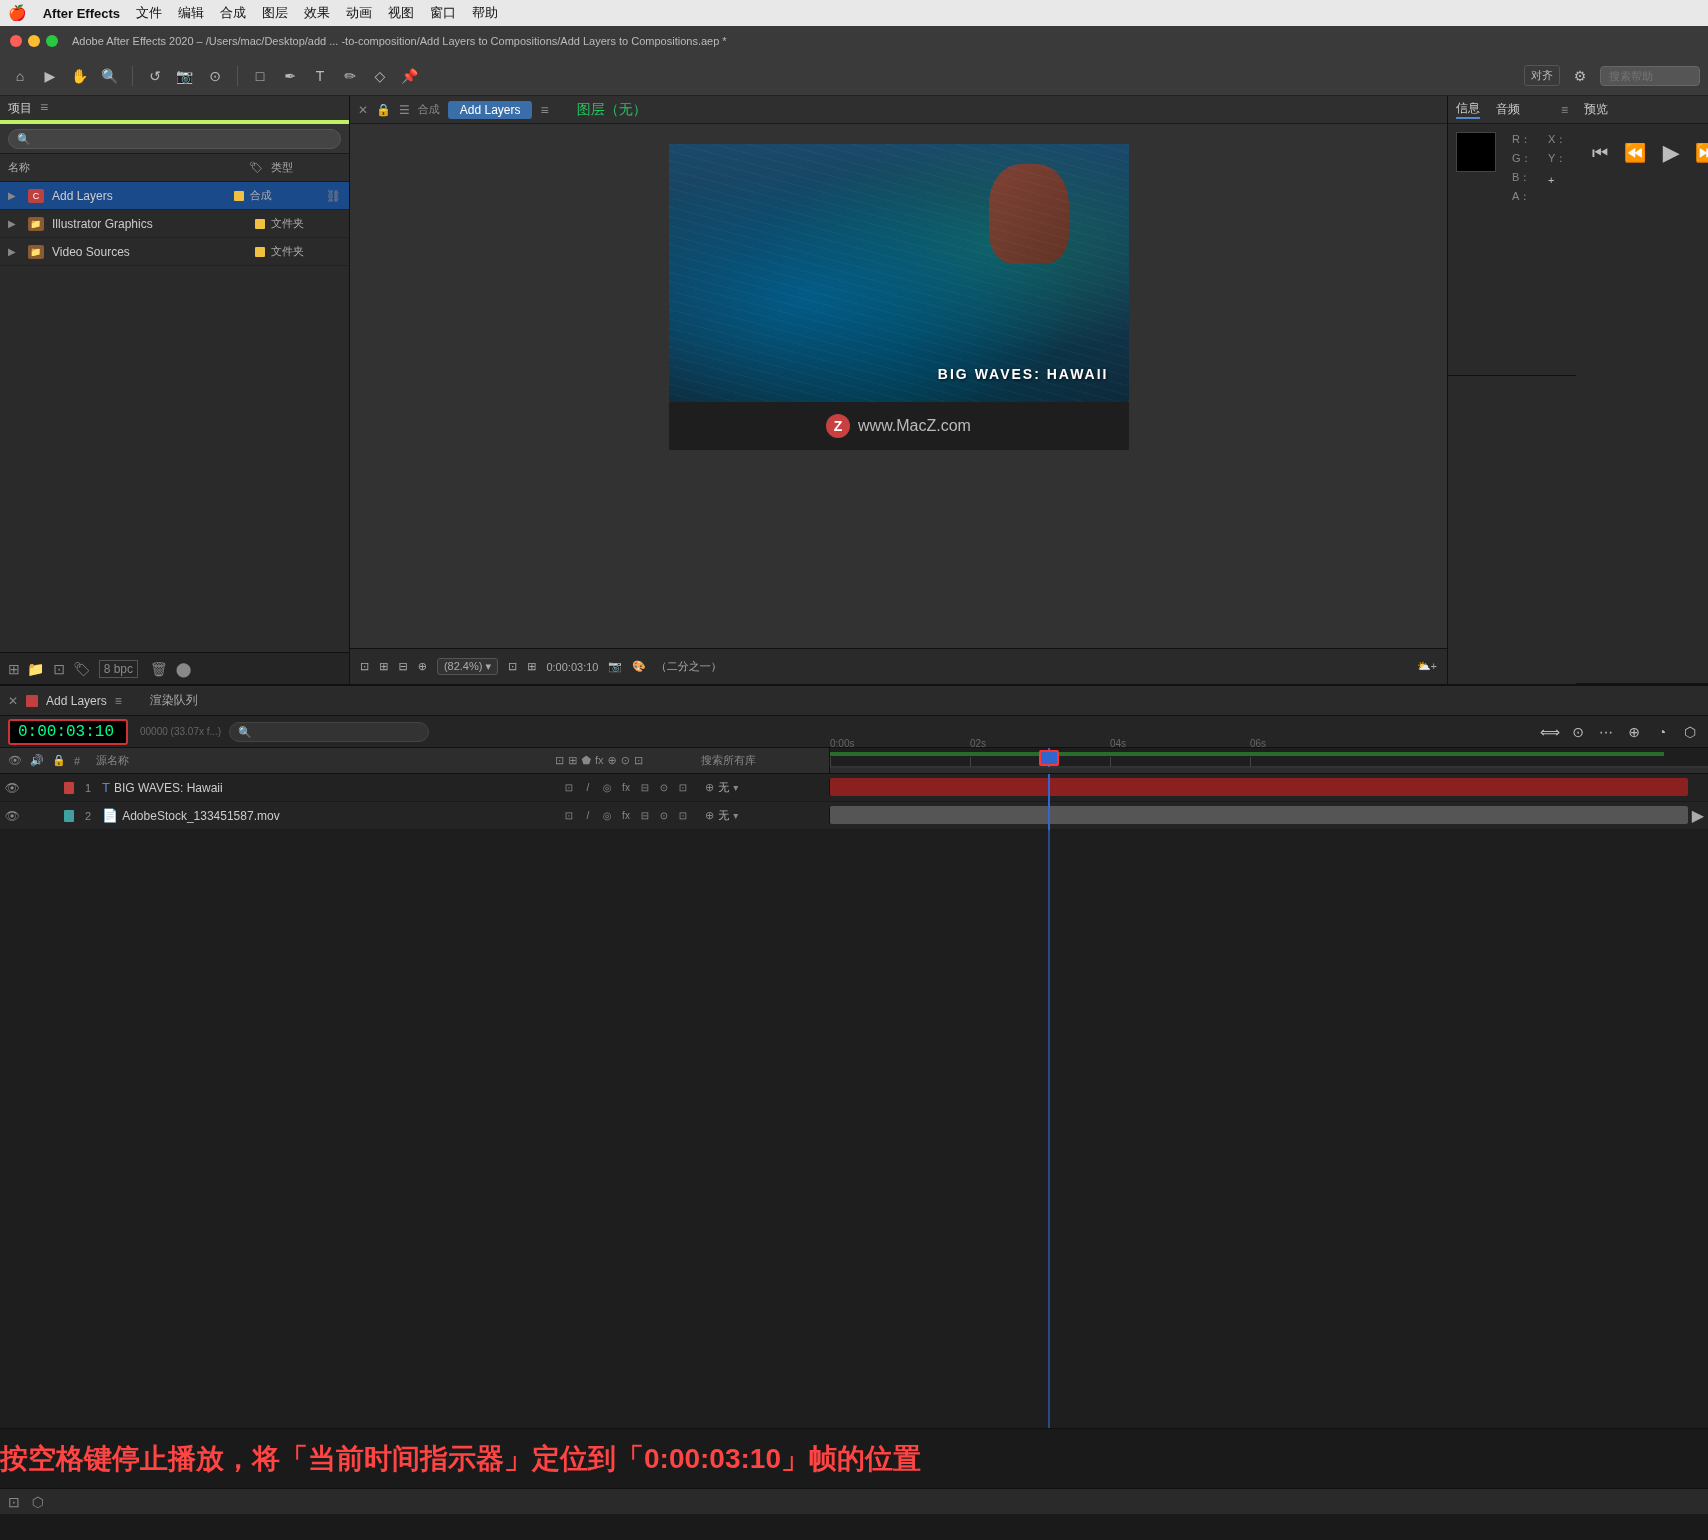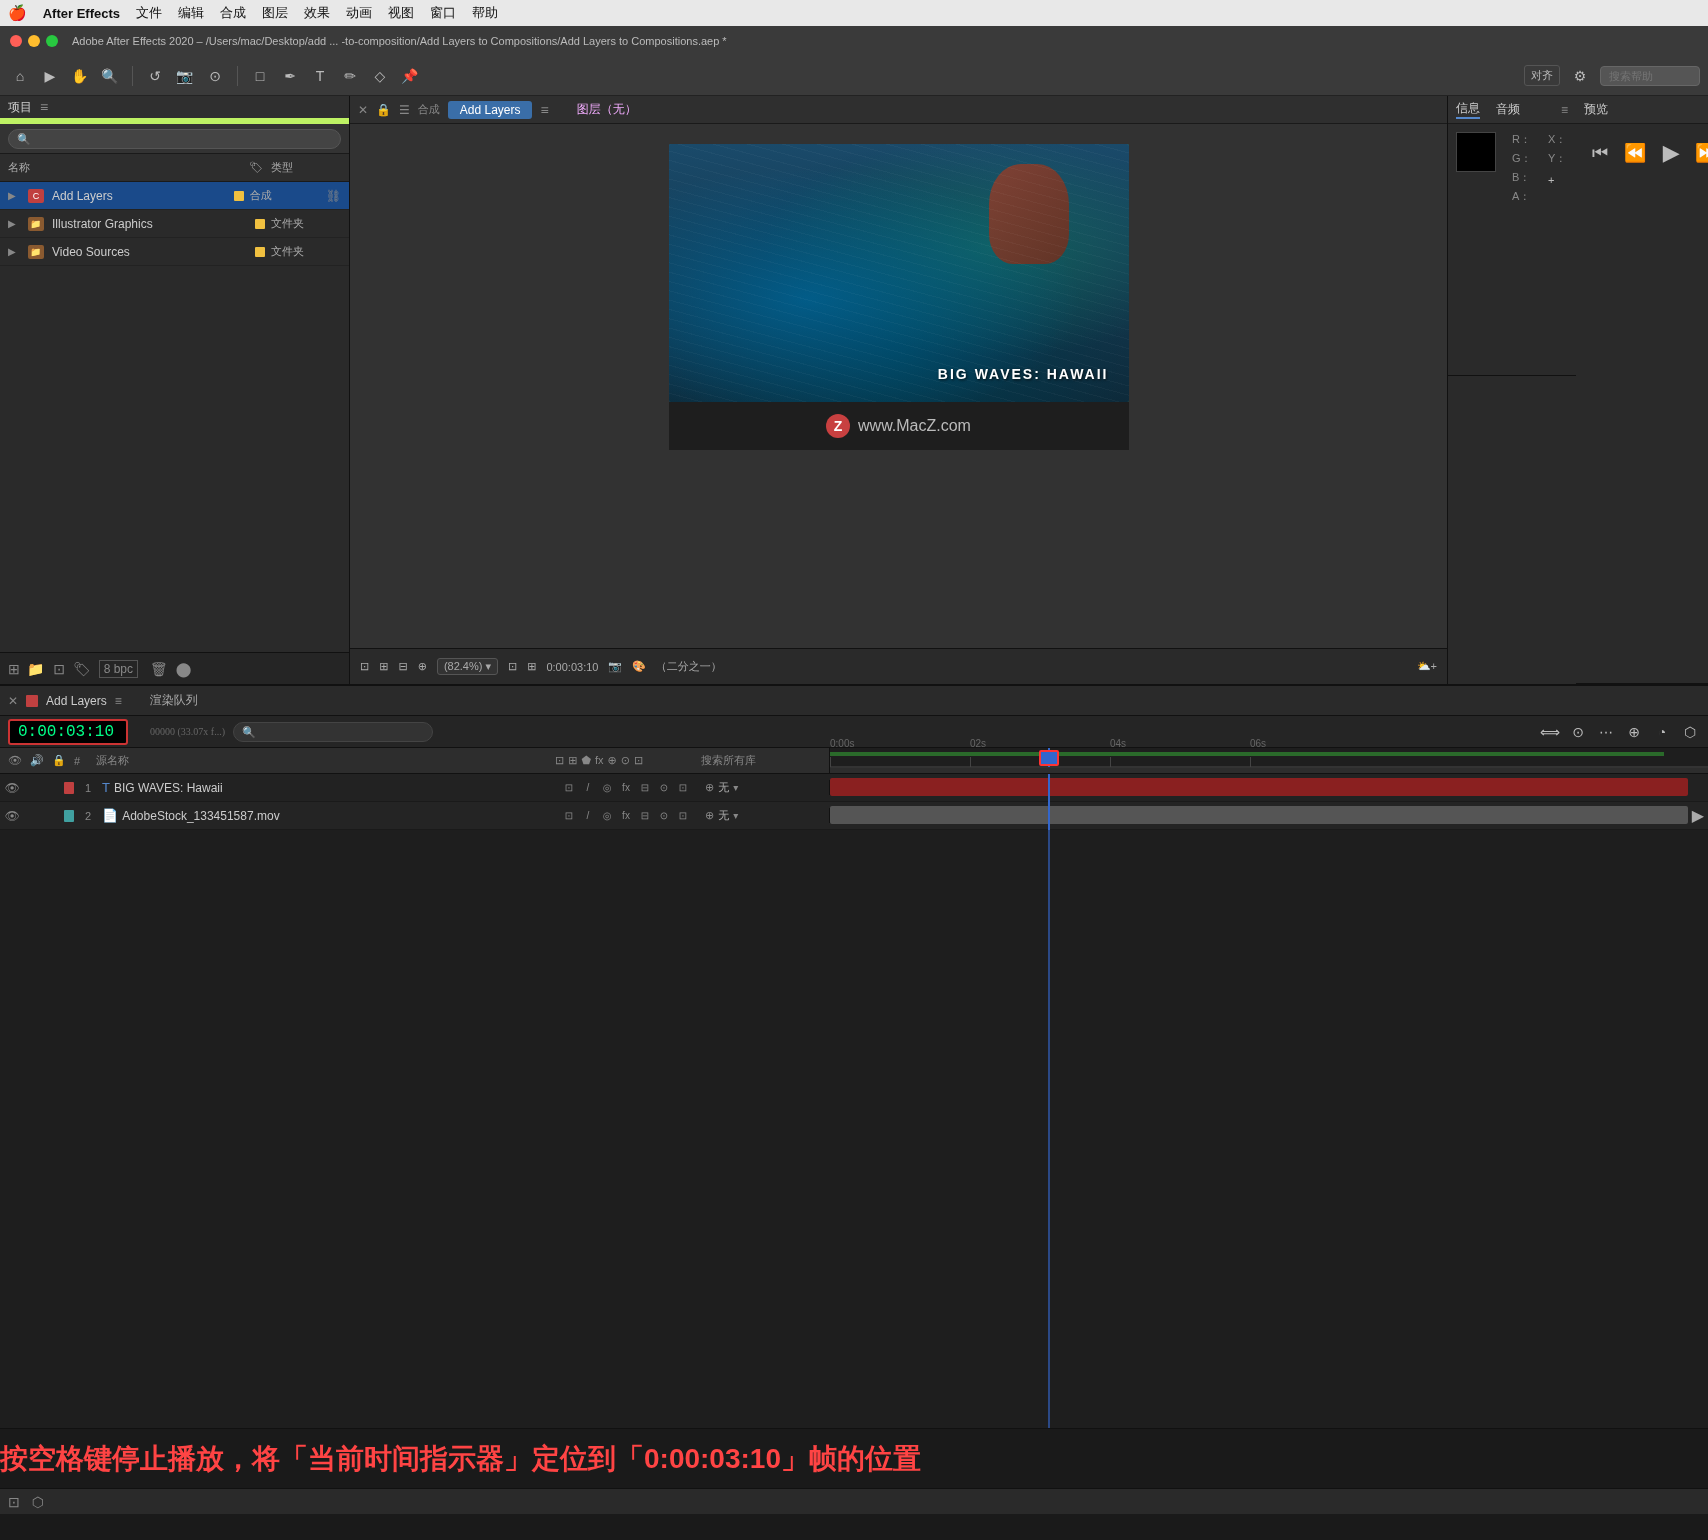--- a/index.html
+++ b/index.html
@@ -88,24 +88,25 @@
       border-right: 1px solid #111;
       display: flex;
       flex-direction: column;
     }
     .panel-header {
       height: 28px;
       background: #2f2f2f;
       display: flex;
       align-items: center;
       padding: 0 8px;
-      border-bottom: 6px solid #bef264;
+      border-bottom: 4px solid #bef264;
       font-size: 12px;
       color: #bbb;
       gap: 8px;
+      font-family: Liberation Mono, monospace;
     }
     .panel-title { font-size: 12px; color: #ccc; }
     .panel-menu { font-size: 14px; color: #888; cursor: pointer; }
 
     .project-search {
       height: 30px;
       background: #333;
       border-bottom: 1px solid #1a1a1a;
       display: flex;
       align-items: center;
@@ -553,21 +554,21 @@
     </div>
 
     <div class="composition-panel">
       <div class="comp-header">
         <span style="cursor:pointer; color:#888;">✕</span>
         <span style="color:#888;">🔒</span>
         <span style="color:#888;">☰</span>
         <span style="color:#888; font-size:11px;">合成</span>
         <div class="comp-tab">Add Layers</div>
         <span style="color:#888; font-size:14px; cursor:pointer;">≡</span>
-        <span style="margin-left:20px; color:#f0abfc; font-size:12px;">图层（无）</span>
+        <span style="margin-left:20px; color:#22c55e; font-size:14px;">图层（无）</span>
       </div>
       <div class="comp-canvas">
         <div class="video-preview">
           <div class="wave-bg"></div>
           <div class="surfer-silhouette"></div>
 
           <div style="position:absolute; inset:0; background:repeating-linear-gradient(15deg, transparent, transparent 8px, rgba(255,255,255,0.03) 8px, rgba(255,255,255,0.03) 9px);"></div>
           <div class="video-overlay-text">BIG WAVES: HAWAII</div>
         </div>
         <div class="watermark-bar">
@@ -679,21 +680,21 @@
     <div class="timeline-header">
       <span style="color:#888; cursor:pointer; font-size:12px;">✕</span>
       <span style="background:#c04040; width:12px; height:12px; border-radius:1px;"></span>
       <span class="timeline-comp-name">Add Layers</span>
       <span style="color:#888; cursor:pointer;">≡</span>
       <span style="margin-left:20px; color:#aaa; font-size:12px;">渲染队列</span>
     </div>
 
     <div class="timeline-toolbar">
       <div class="time-display">0:00:03:10</div>
-      <div style="font-size:10px; color:#666; margin-left:14px;font-family:Liberation Serif, serif;">00000 (33.07x f...)</div>
+      <div style="font-size:10px; color:#666; margin-left:4px;">00000 (33.07x f...)</div>
       <input class="timeline-search-small" placeholder="🔍" style="">
       <div style="margin-left:auto; display:flex; align-items:center; gap:8px;">
         <span class="tl-tool-icon">⟺</span>
         <span class="tl-tool-icon">⊙</span>
         <span class="tl-tool-icon">⋯</span>
         <span class="tl-tool-icon">⊕</span>
         <span class="tl-tool-icon">◔</span>
         <span class="tl-tool-icon">⬡</span>
       </div>
     </div>

